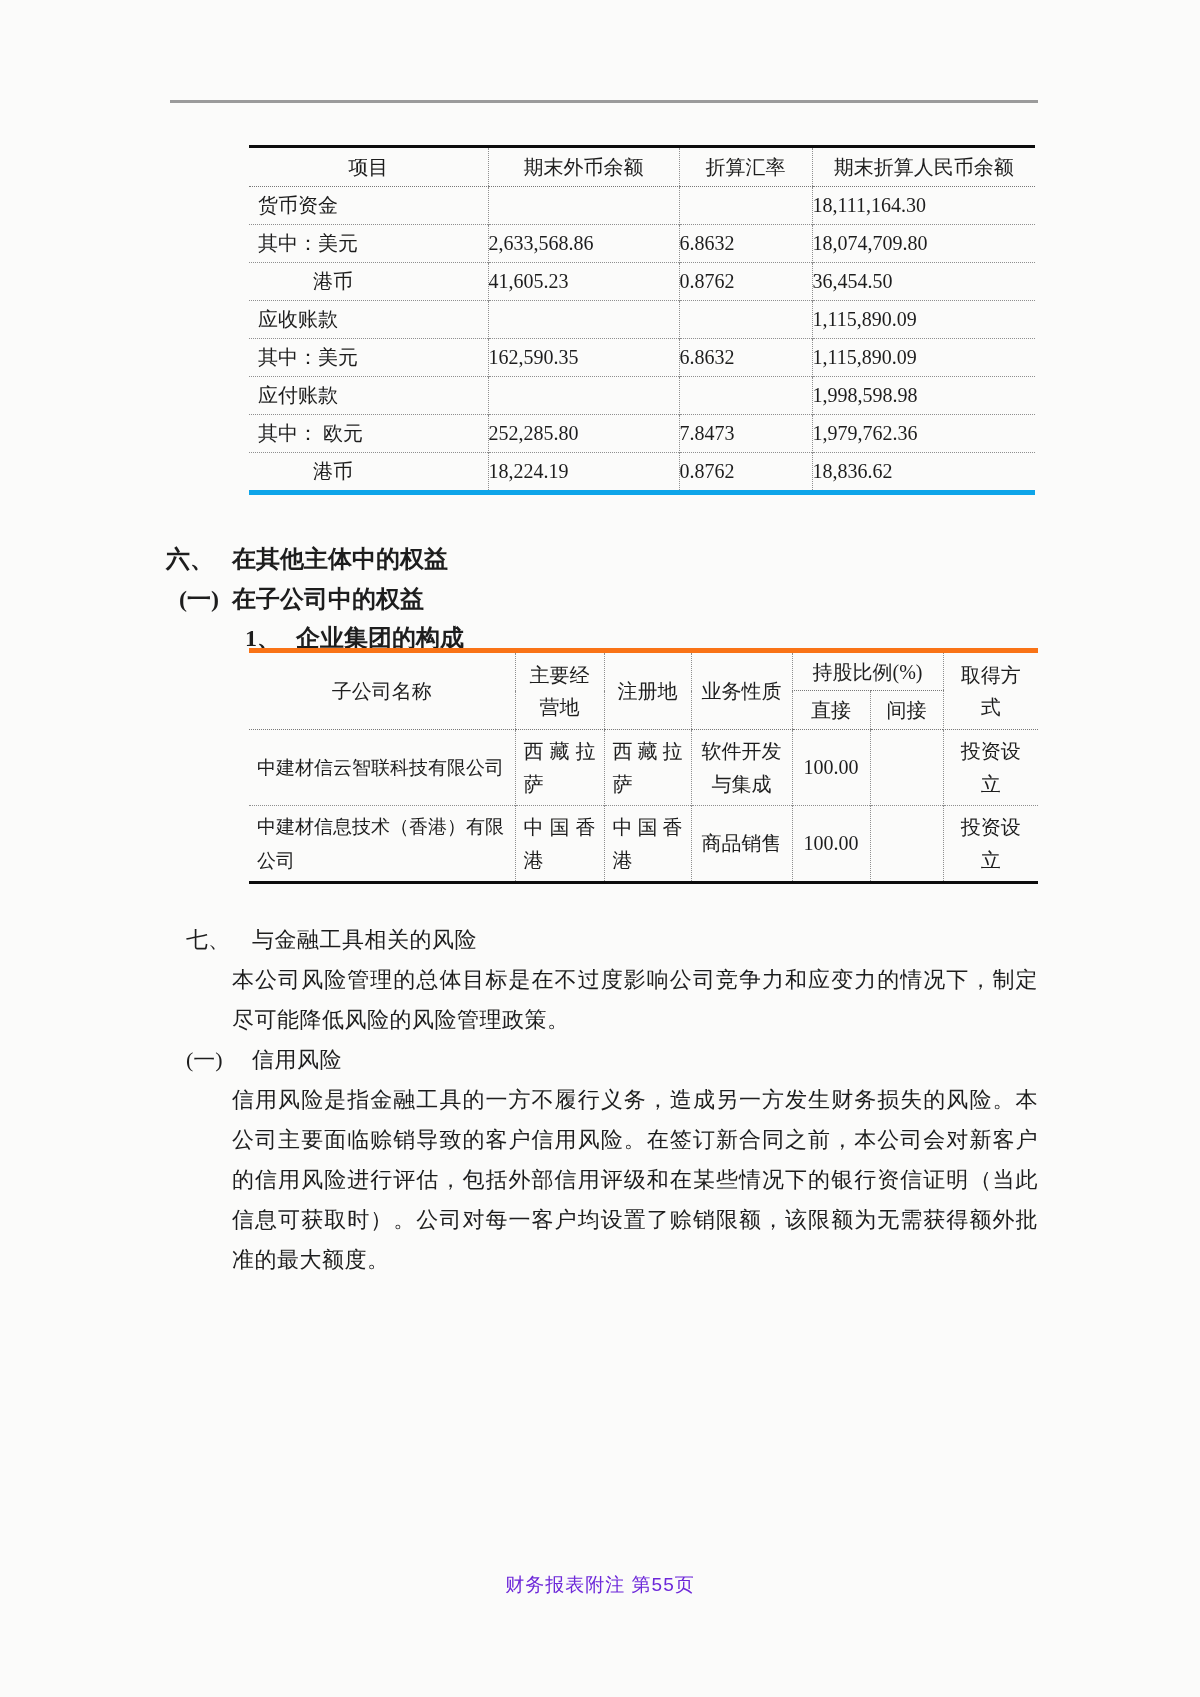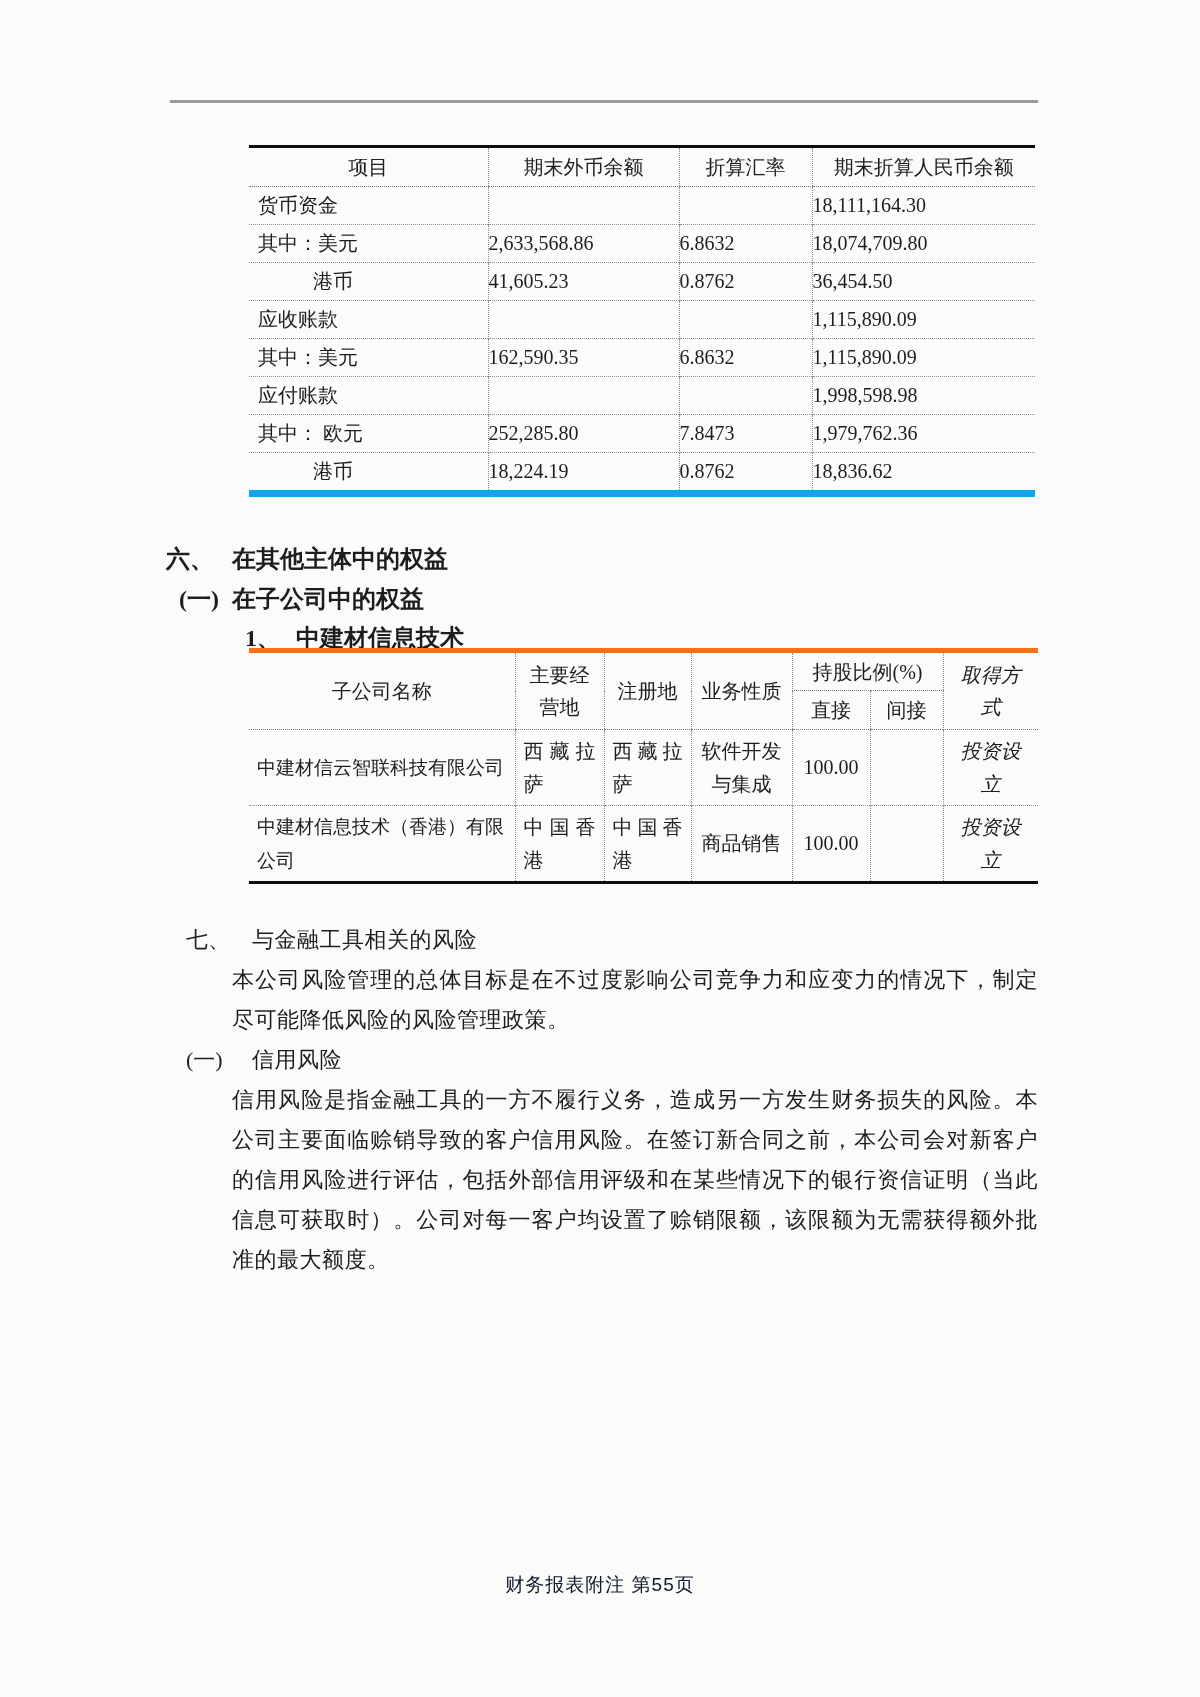--- a/index.html
+++ b/index.html
@@ -8,21 +8,21 @@
     background:#fbfbfa;color:#1d1d1d;
     font-family:"Liberation Serif","DejaVu Serif",serif;
   }
   .top-rule{position:absolute;left:170px;top:100px;width:868px;height:3px;background:#9b9b9b;}
 
   
   table{border-collapse:collapse;table-layout:fixed;}
   th,td{padding:0;font-weight:normal;vertical-align:middle;}
   .fx-table{
     position:absolute;left:249px;top:145px;width:786px;font-size:20px;
-    border-top:3px solid #0d0d0d;border-bottom:7px solid #0ea5e9;
+    border-top:3px solid #0d0d0d;border-bottom:5px solid #0ea5e9;
   }
   .fx-table thead th{height:38px;text-align:center;border-bottom:1px dotted #787878;}
   .fx-table tbody td{height:37px;}
   .fx-table tbody tr + tr td{border-top:1px dotted #8f8f8f;}
   .fx-table td + td,.fx-table th + th{border-left:1px dotted #8f8f8f;}
   .fx-table td.item{text-align:left;padding-left:9px;}
   .fx-table td.item.indent{padding-left:64px;}
   .fx-table td.num{text-align:left;}
   .fx-table td.n1{padding-right:24px;}
   .fx-table td.n2{padding-right:13px;}
@@ -43,36 +43,36 @@
   .sub-table thead tr:first-child th{height:37px;}
   .sub-table thead tr:last-child th{height:38px;}
   .sub-table thead th{border-bottom:1px dotted #787878;}
   .sub-table th,.sub-table td{border-left:1px dotted #8f8f8f;}
   .sub-table .no-l{border-left:none;}
   .sub-table tbody td{height:75px;line-height:33px;text-align:center;}
   .sub-table tbody tr + tr td{border-top:1px dotted #8f8f8f;}
   .sub-table td.name{text-align:left;padding:0 4px 0 8px;font-size:19px;line-height:34px;}
   .sub-table .pad-place{padding:0 8px;}
   .sub-table .pad-biz{padding:0 6px;}
-  .sub-table .pad-method{padding:0 14px;font-style:italic;}
+  .sub-table .pad-method{padding:0 14px;}
   .sub-table td.place{text-align:justify;}
 
   
   .section7{
     position:absolute;left:163px;top:920px;width:875px;
     font-size:22px;line-height:40px;letter-spacing:0.5px;
   }
   .flow-h{font-weight:normal;margin-left:20px;}
   .flow-h .h-num{display:inline-block;width:66px;padding-left:3px;letter-spacing:0;}
   .section7 p{margin:0;padding-left:69px;text-align:justify;}
 
   .footer{
     position:absolute;top:1572px;left:0;width:1200px;text-align:center;
     font-family:"Liberation Sans","DejaVu Sans",sans-serif;
-    font-size:19px;color:#0f172a;letter-spacing:1px;line-height:26px;
+    font-size:19px;color:#6d28d9;letter-spacing:1px;line-height:26px;
   }
 </style>
 </head>
 <body>
 
 <div class="top-rule"></div>
 
 <table class="fx-table">
   <colgroup>
       <col style="width:239px">
@@ -140,21 +140,21 @@
   </tbody>
 </table>
 
 <div class="heading" style="top:541px;">
   <span class="h-num">六、</span><span>在其他主体中的权益</span>
 </div>
 <div class="heading" style="top:581px;text-align:center;">
   <span class="h-num">(一)</span><span>在子公司中的权益</span>
 </div>
 <div class="heading l2" style="top:620px;">
-  <span class="h-num">1、</span><span>中建材信息技术</span>
+  <span class="h-num">1、</span><span>企业集团的构成</span>
 </div>
 
 <table class="sub-table">
   <colgroup>
       <col style="width:266px">
       <col style="width:89px">
       <col style="width:87px">
       <col style="width:101px">
       <col style="width:78px">
       <col style="width:73px">

